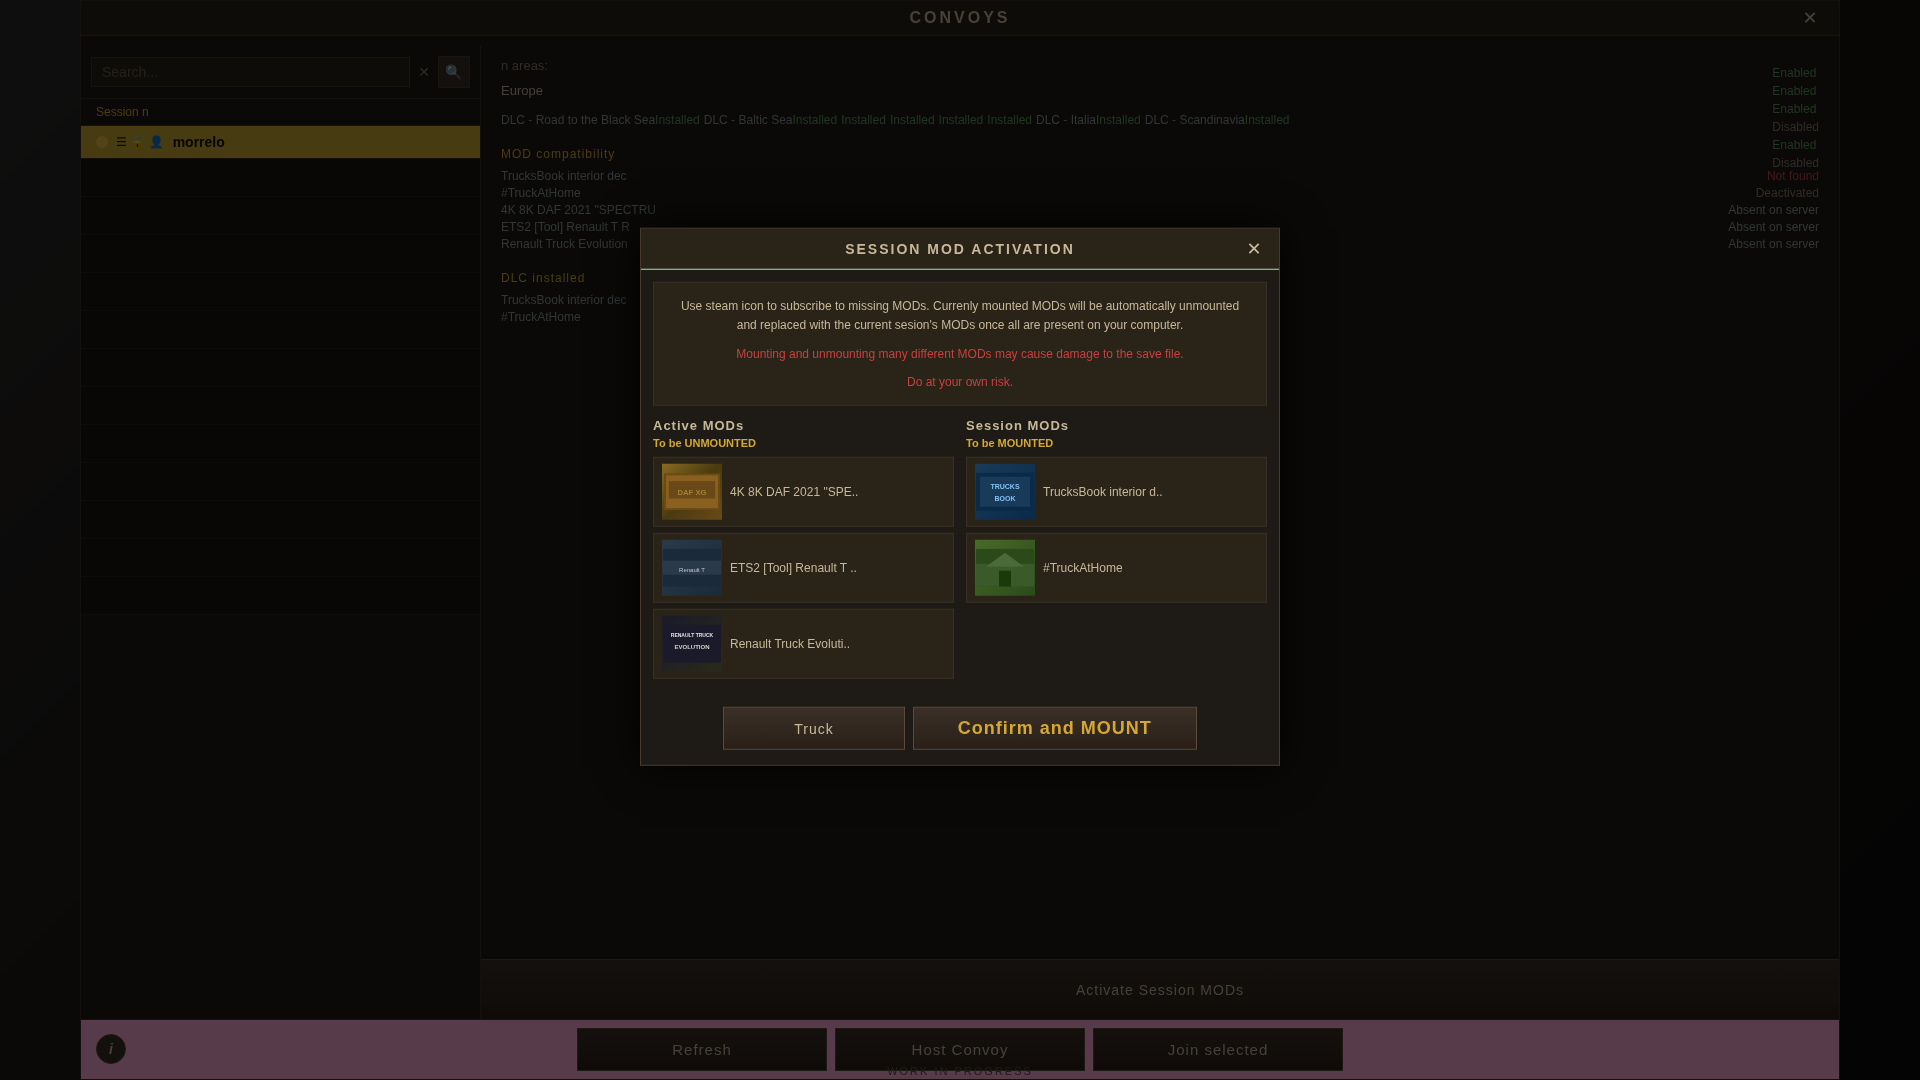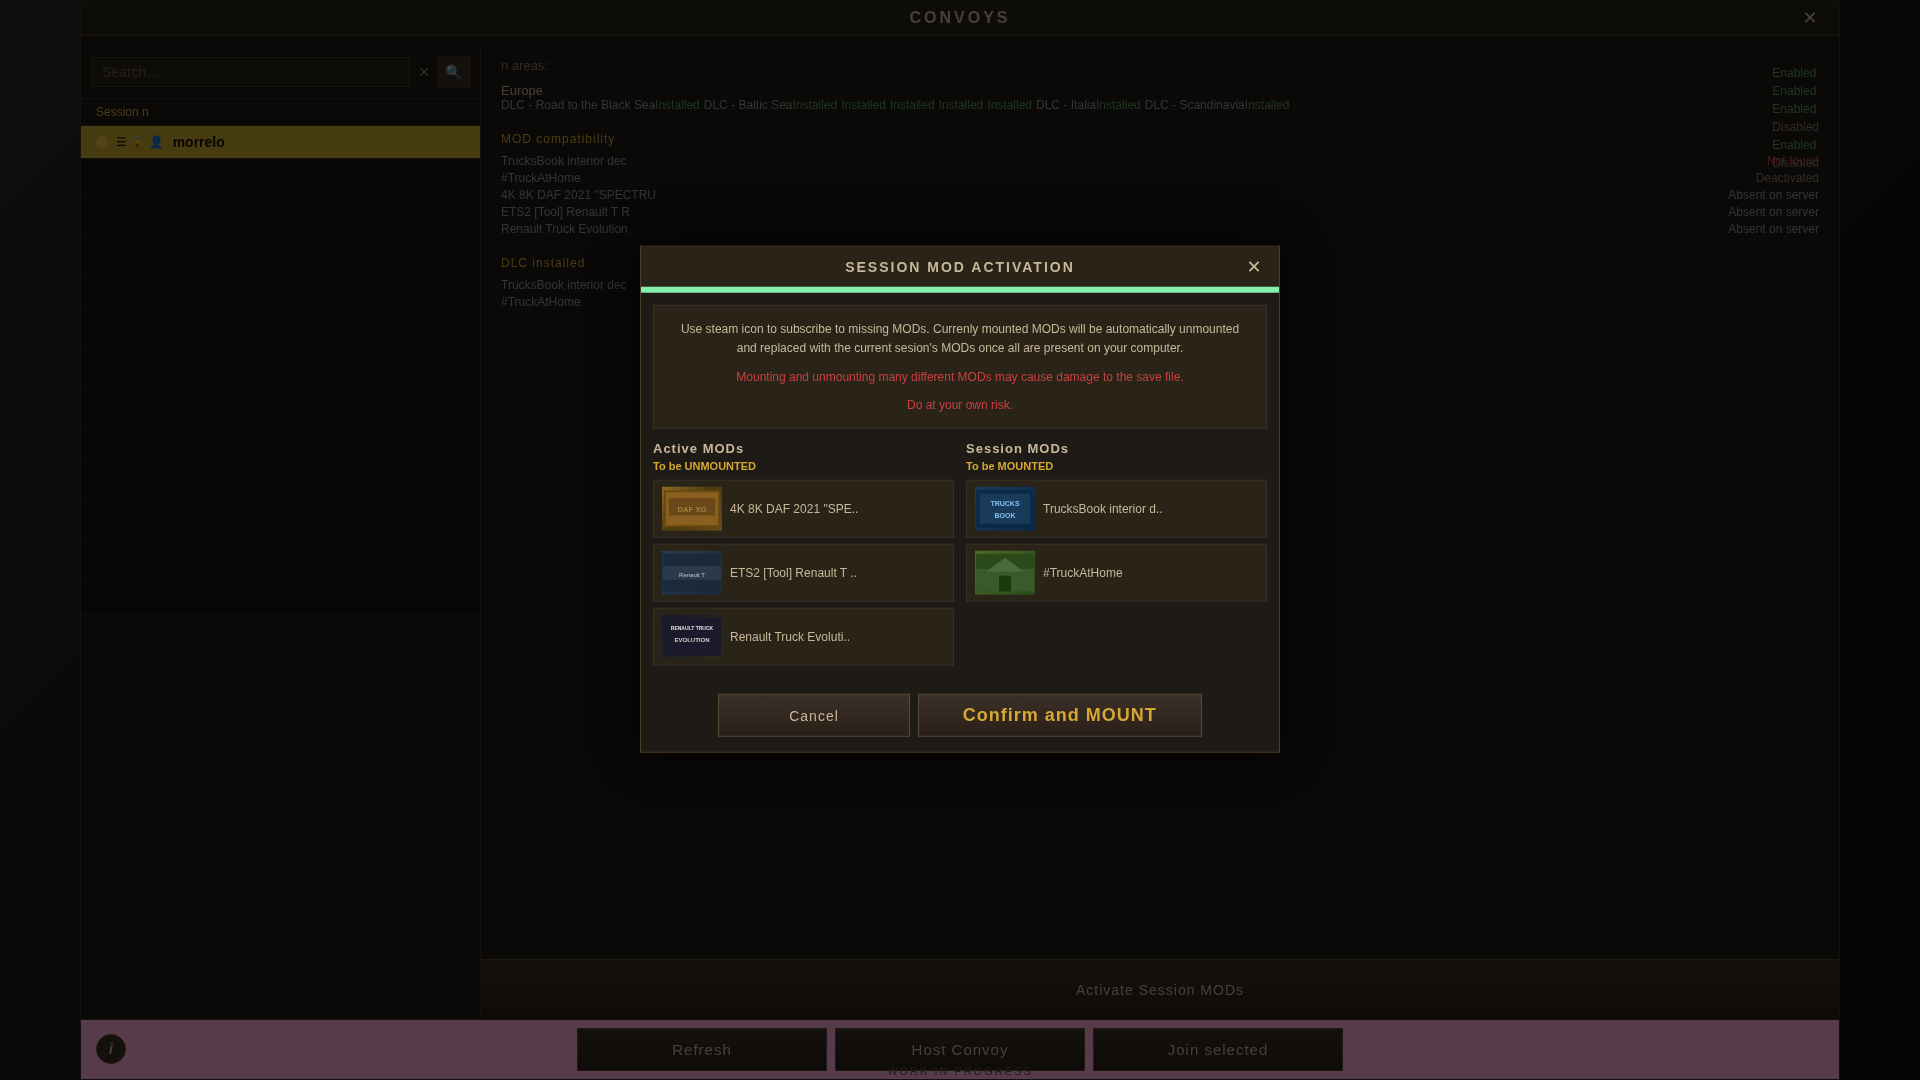--- a/index.html
+++ b/index.html
@@ -201,21 +201,21 @@
       z-index: 200;
       box-shadow: 0 0 40px rgba(0,0,0,0.9);
     }
 
     .modal-titlebar {
       background: #2a2318;
       padding: 12px 36px;
       display: flex;
       align-items: flex-start;
       justify-content: center;
-      border-bottom: 6px solid #86efac;
+      border-bottom: 1px solid #86efac;
       position: relative;
     }
 
     .modal-title {
       color: #c8b89a;
       font-size: 14px;
       font-weight: bold;
       letter-spacing: 2px;
       text-transform: uppercase;
     }
@@ -292,21 +292,21 @@
       gap: 8px;
       background: #2a2318;
       border: 1px solid #3a3028;
       padding: 6px 8px;
       margin-bottom: 6px;
       cursor: pointer;
     }
 
     .mod-thumb {
       width: 60px;
-      height: 44px;
+      height: 56px;
       background: #3a3028;
       flex-shrink: 0;
       display: flex;
       align-items: center;
       justify-content: center;
       overflow: hidden;
     }
 
     .mod-thumb-daf {
       background: linear-gradient(135deg, #8a6a20 0%, #4a3a10 50%, #6a4a18 100%);
@@ -521,21 +521,21 @@
         <span class="status-enabled" style="font-size:12px;">Enabled</span>
         <span class="status-enabled" style="font-size:12px;">Enabled</span>
         <span class="status-enabled" style="font-size:12px;">Enabled</span>
         <span class="status-disabled" style="font-size:12px;">Disabled</span>
         <span class="status-enabled" style="font-size:12px;">Enabled</span>
         <span class="status-disabled" style="font-size:12px;">Disabled</span>
       </div>
 
       <div class="areas-label">n areas:</div>
 
-      <div style="color:#c8b89a; font-size:13px; ">Europe</div>
+      <div style="color:#c8b89a; font-size:13px; margin-bottom:15px;">Europe</div>
 
       <div style="display:flex; flex-direction:row; gap:4px; margin-bottom:20px;">
         <div style="display:flex; justify-content:space-between;">
           <span style="color:#8a9898; font-size:12px;">DLC - Road to the Black Sea</span>
           <span class="val-installed" style="font-size:12px;">Installed</span>
         </div>
         <div style="display:flex; justify-content:space-between;">
           <span style="color:#8a9898; font-size:12px;">DLC - Baltic Sea</span>
           <span class="val-installed" style="font-size:12px;">Installed</span>
         </div>
@@ -688,17 +688,17 @@
             <polygon points="10,18 29,4 48,18" fill="#4a6a3a"></polygon>
             <rect x="23" y="22" width="12" height="16" fill="#1a3a0a"></rect>
           </svg>
         </div>
         <span class="mod-name">#TruckAtHome</span>
       </div>
     </div>
   </div>
 
   <div class="modal-footer">
-    <button class="btn-cancel">Cancel</button>
+    <button class="btn-cancel">Truck</button>
     <button class="btn-confirm">Confirm and MOUNT</button>
   </div>
 
 </div>
 
 </body></html>

